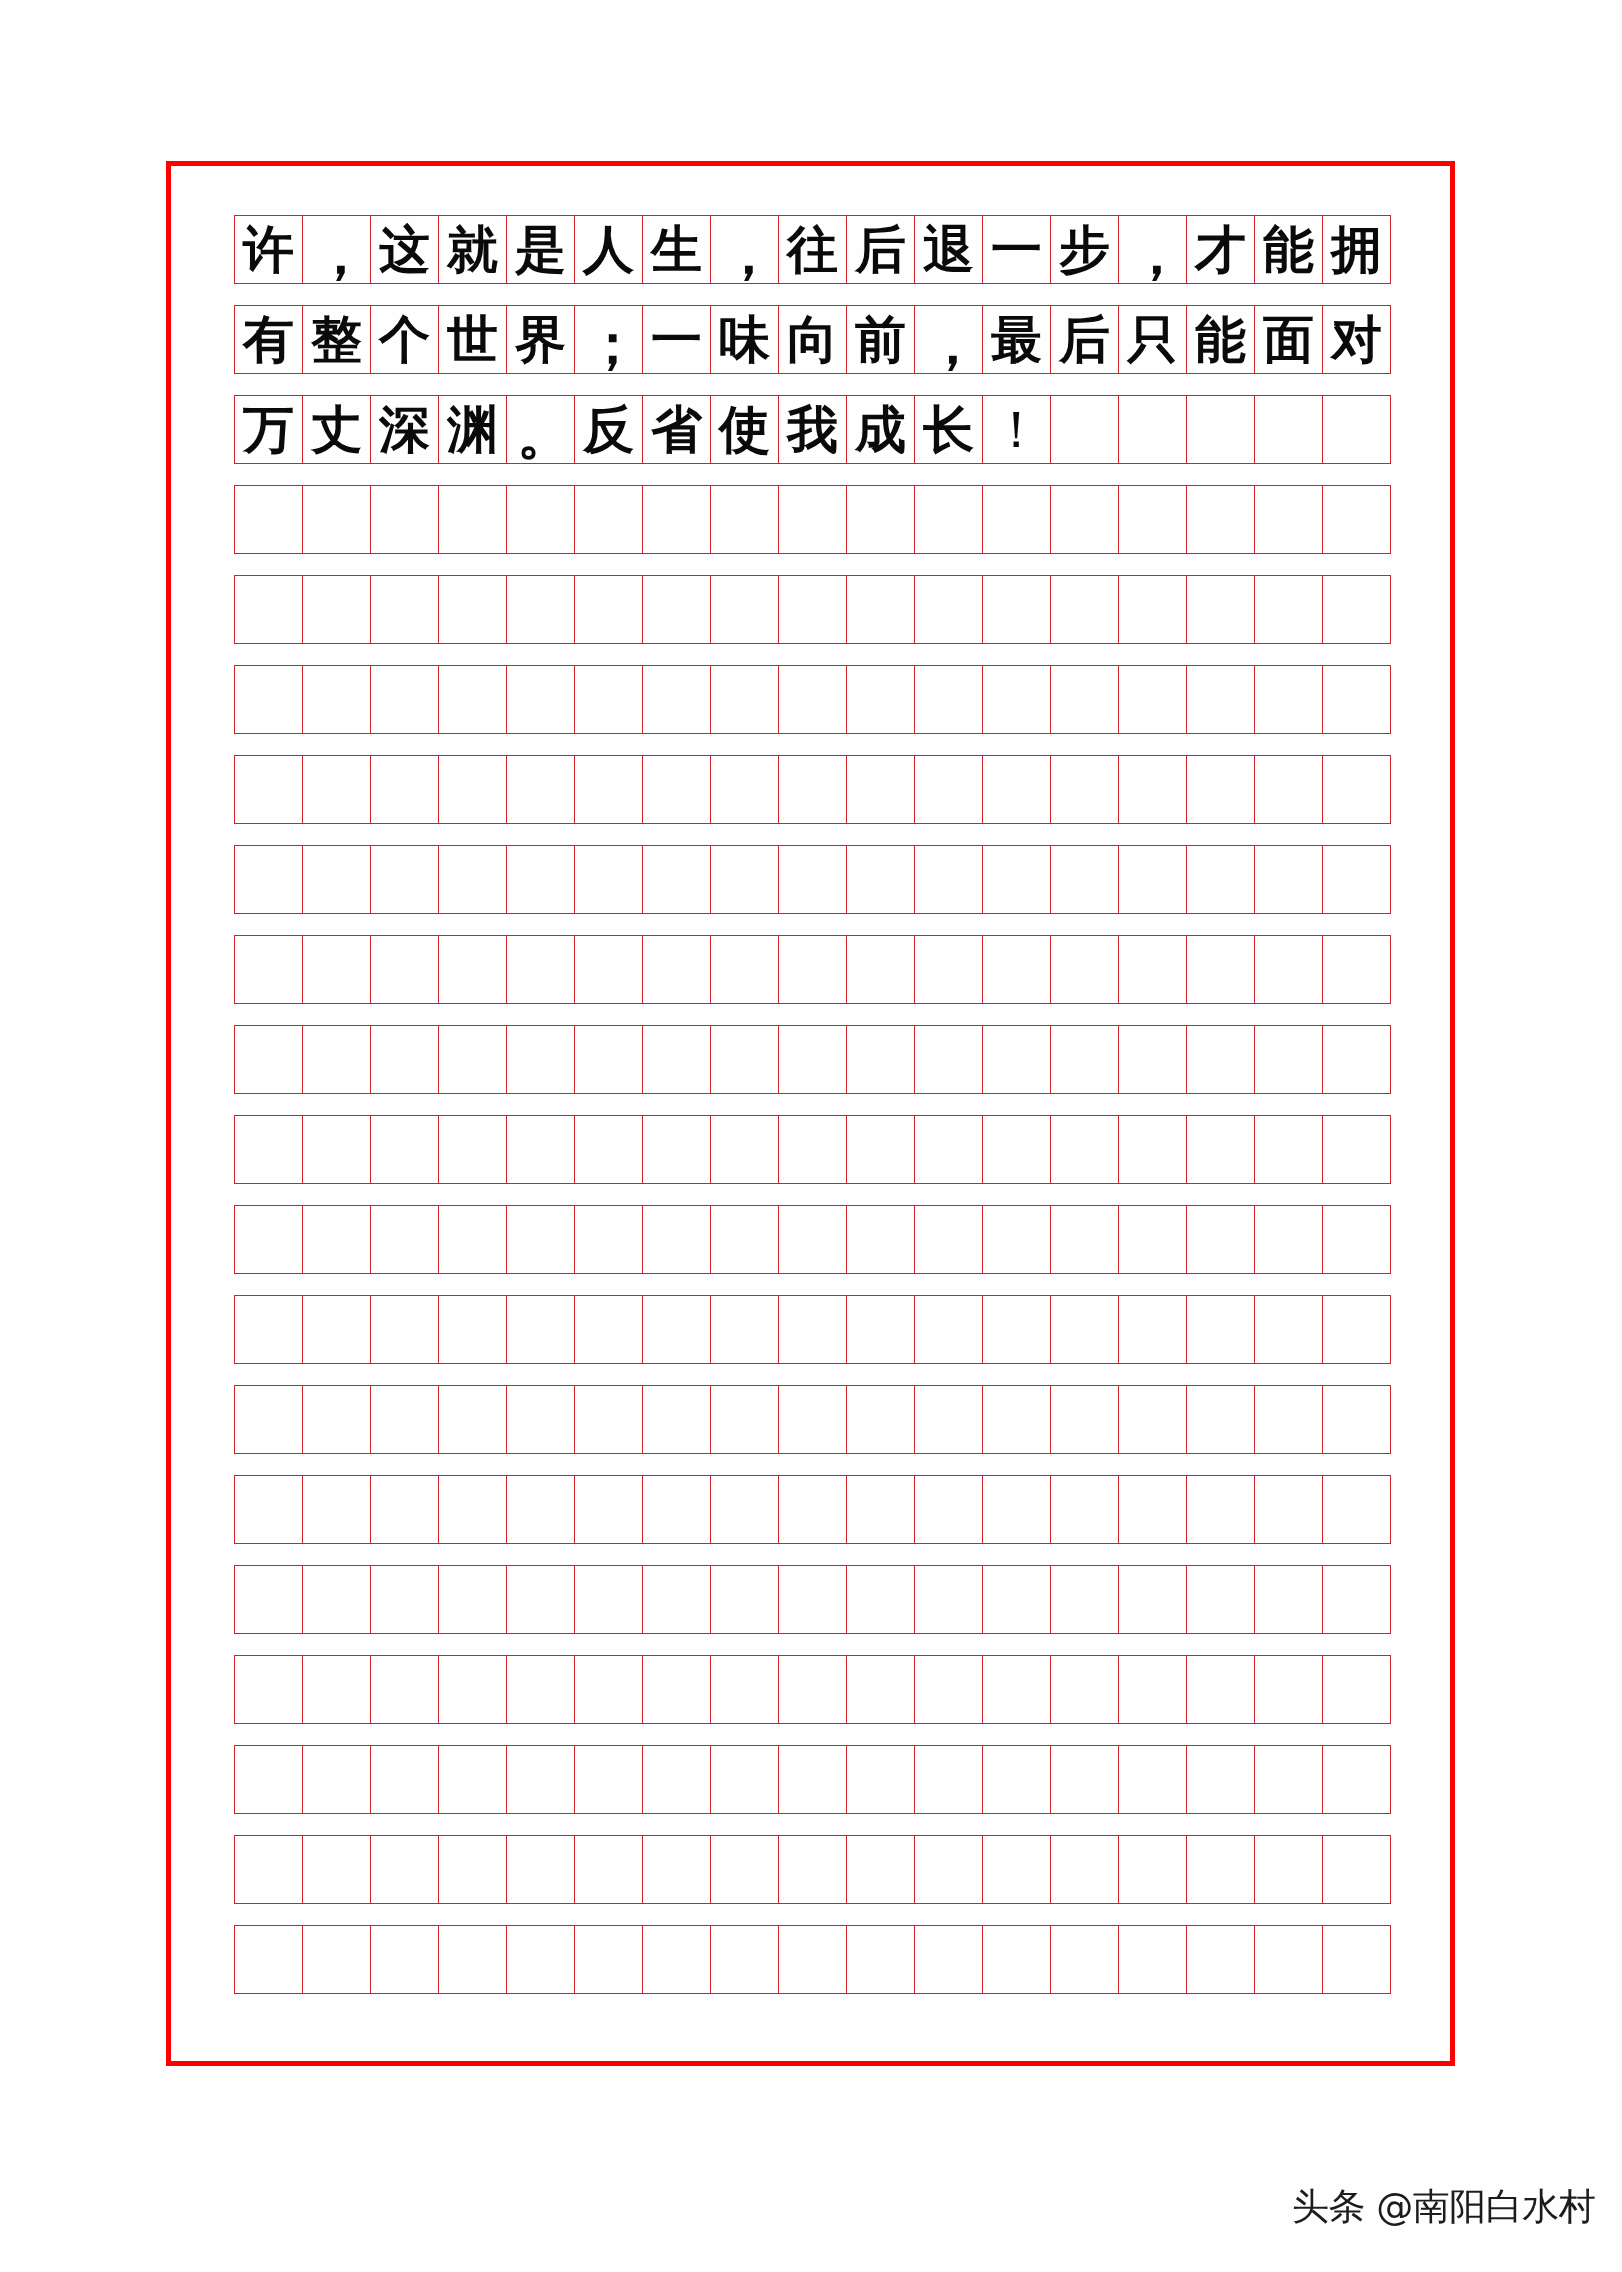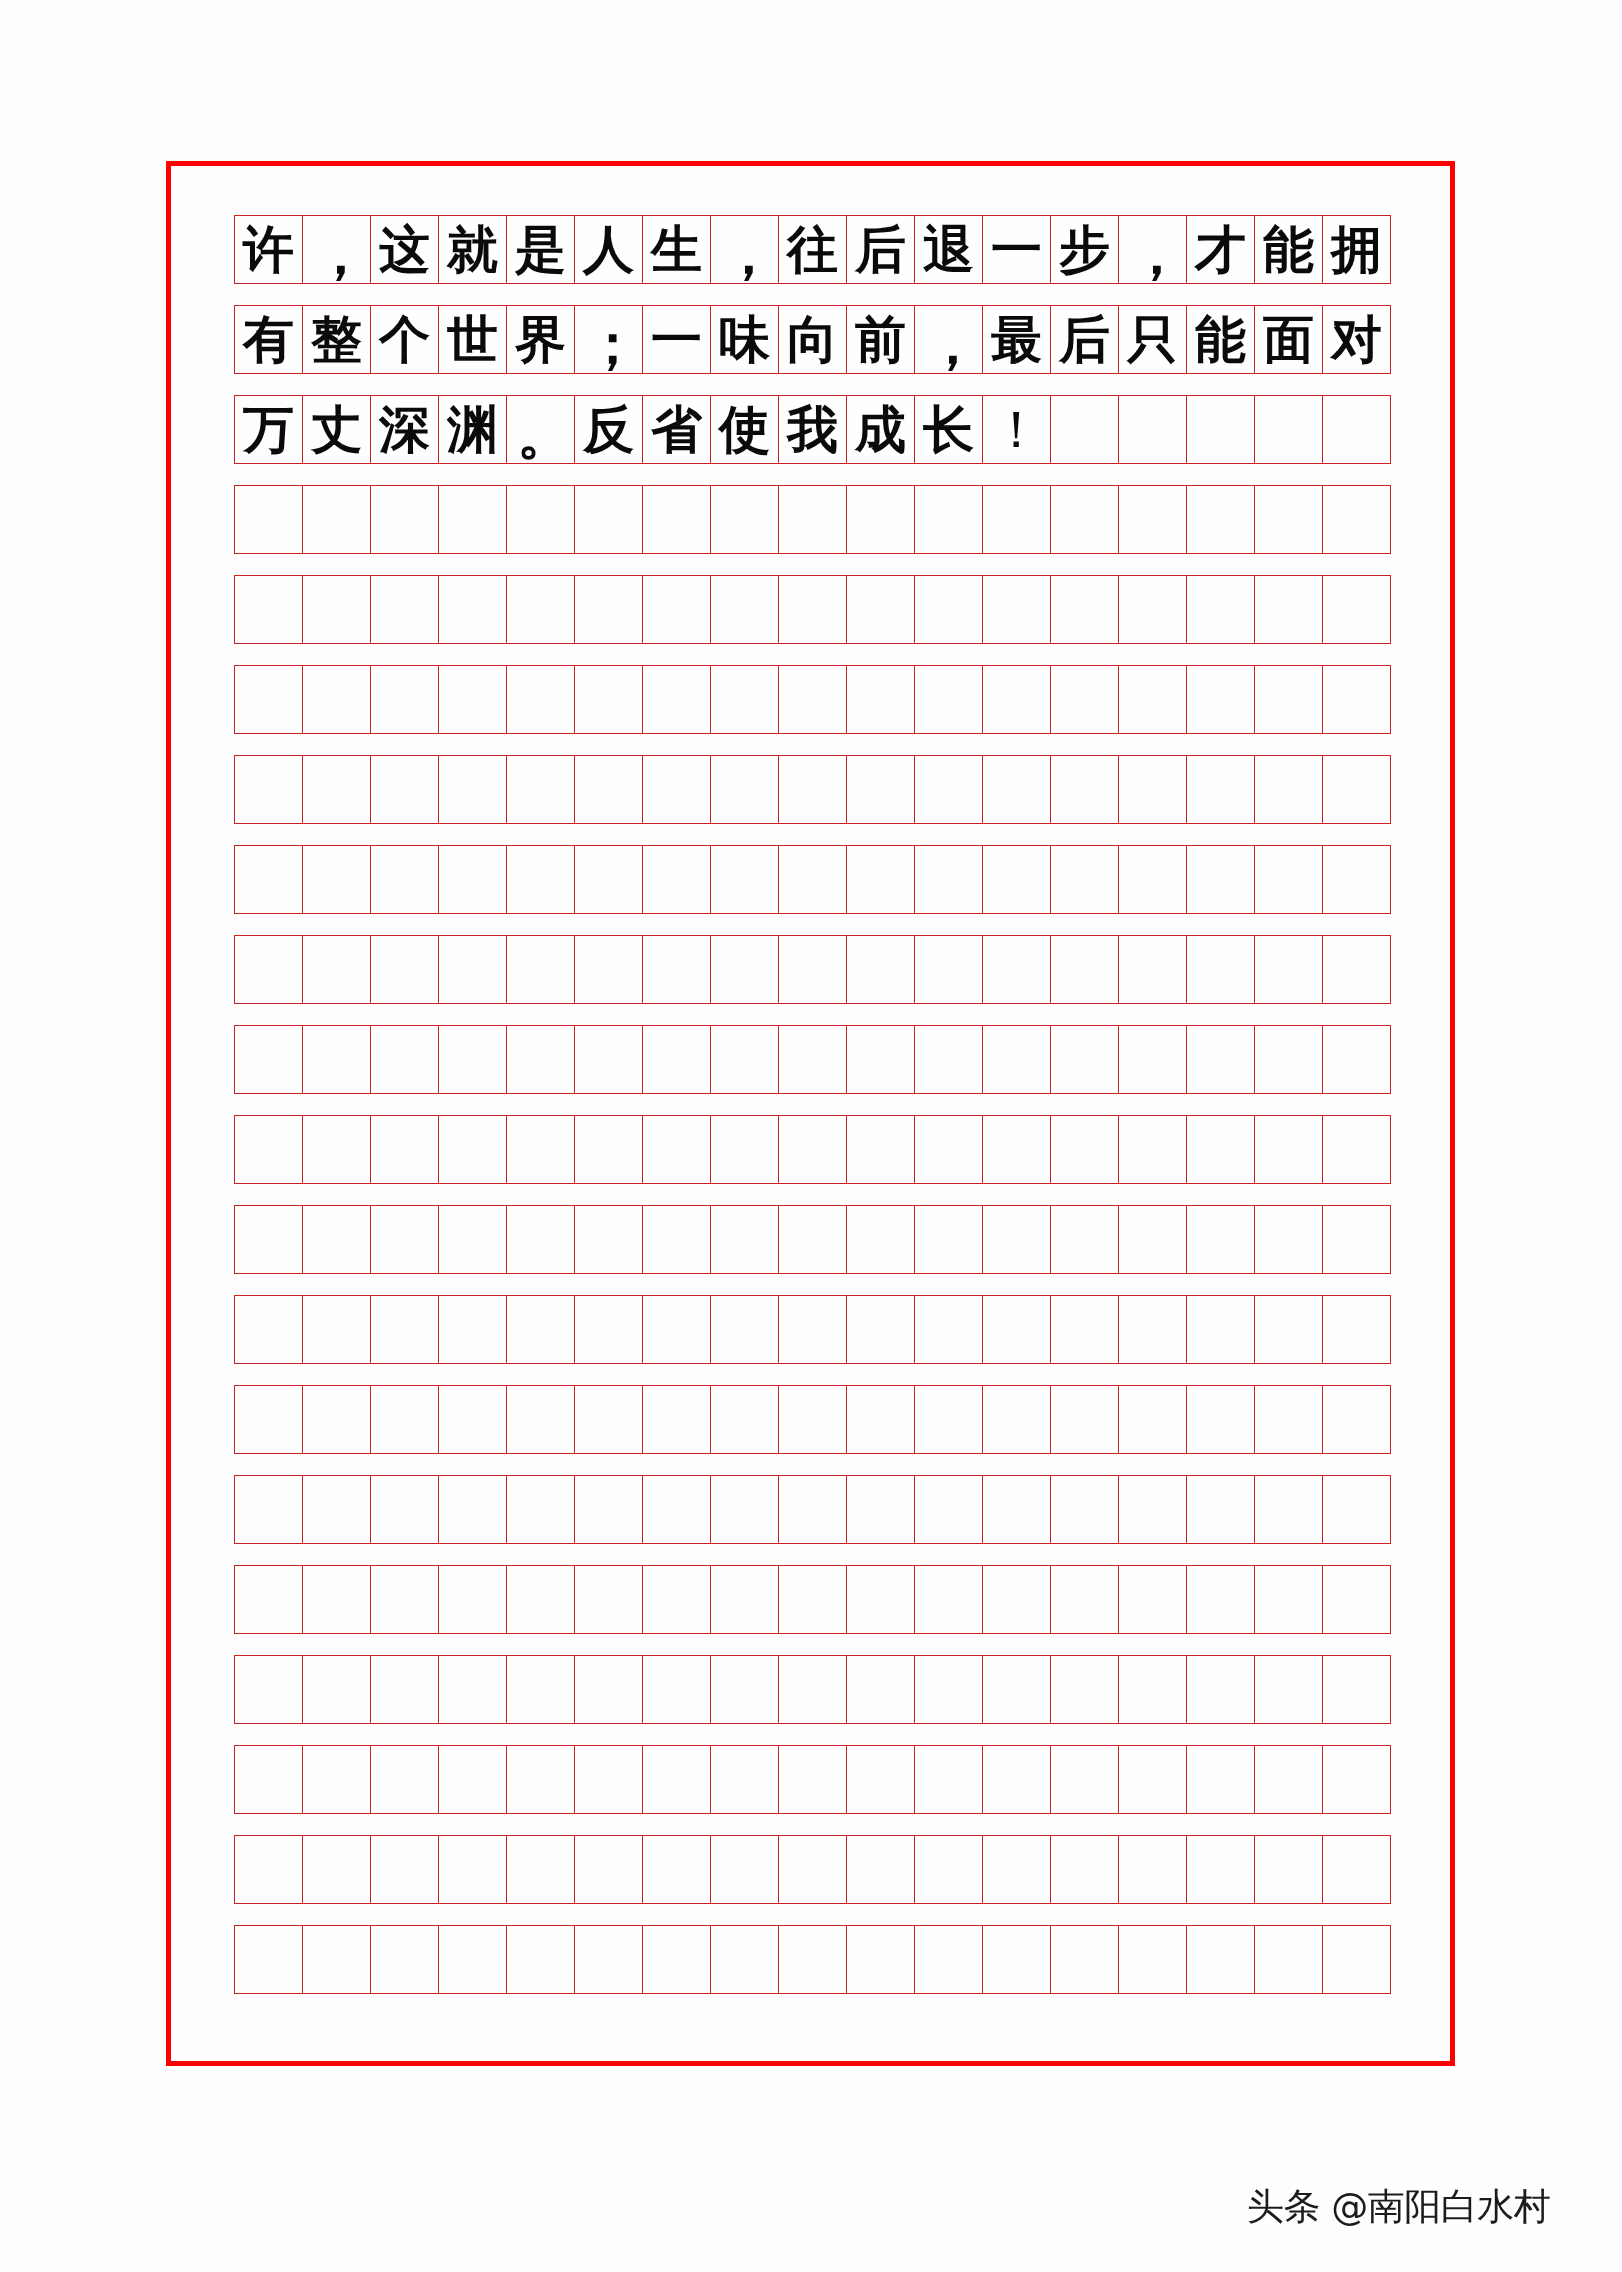--- a/index.html
+++ b/index.html
@@ -71,21 +71,21 @@
     font-size: 55px;
   }
   .glyph.excl {
     justify-content: center;
     align-items: center;
     font-family: "Liberation Sans", sans-serif;
     font-weight: normal;
   }
   .watermark {
     position: absolute;
-    left: 1247px;
+    left: 1292px;
     top: 2182px;
     font-family: "DejaVu Sans", "Liberation Sans", sans-serif;
     font-size: 37px;
     line-height: 50px;
     color: #1c1c1c;
     white-space: nowrap;
     letter-spacing: -0.5px;
   }
 </style>
 </head>

